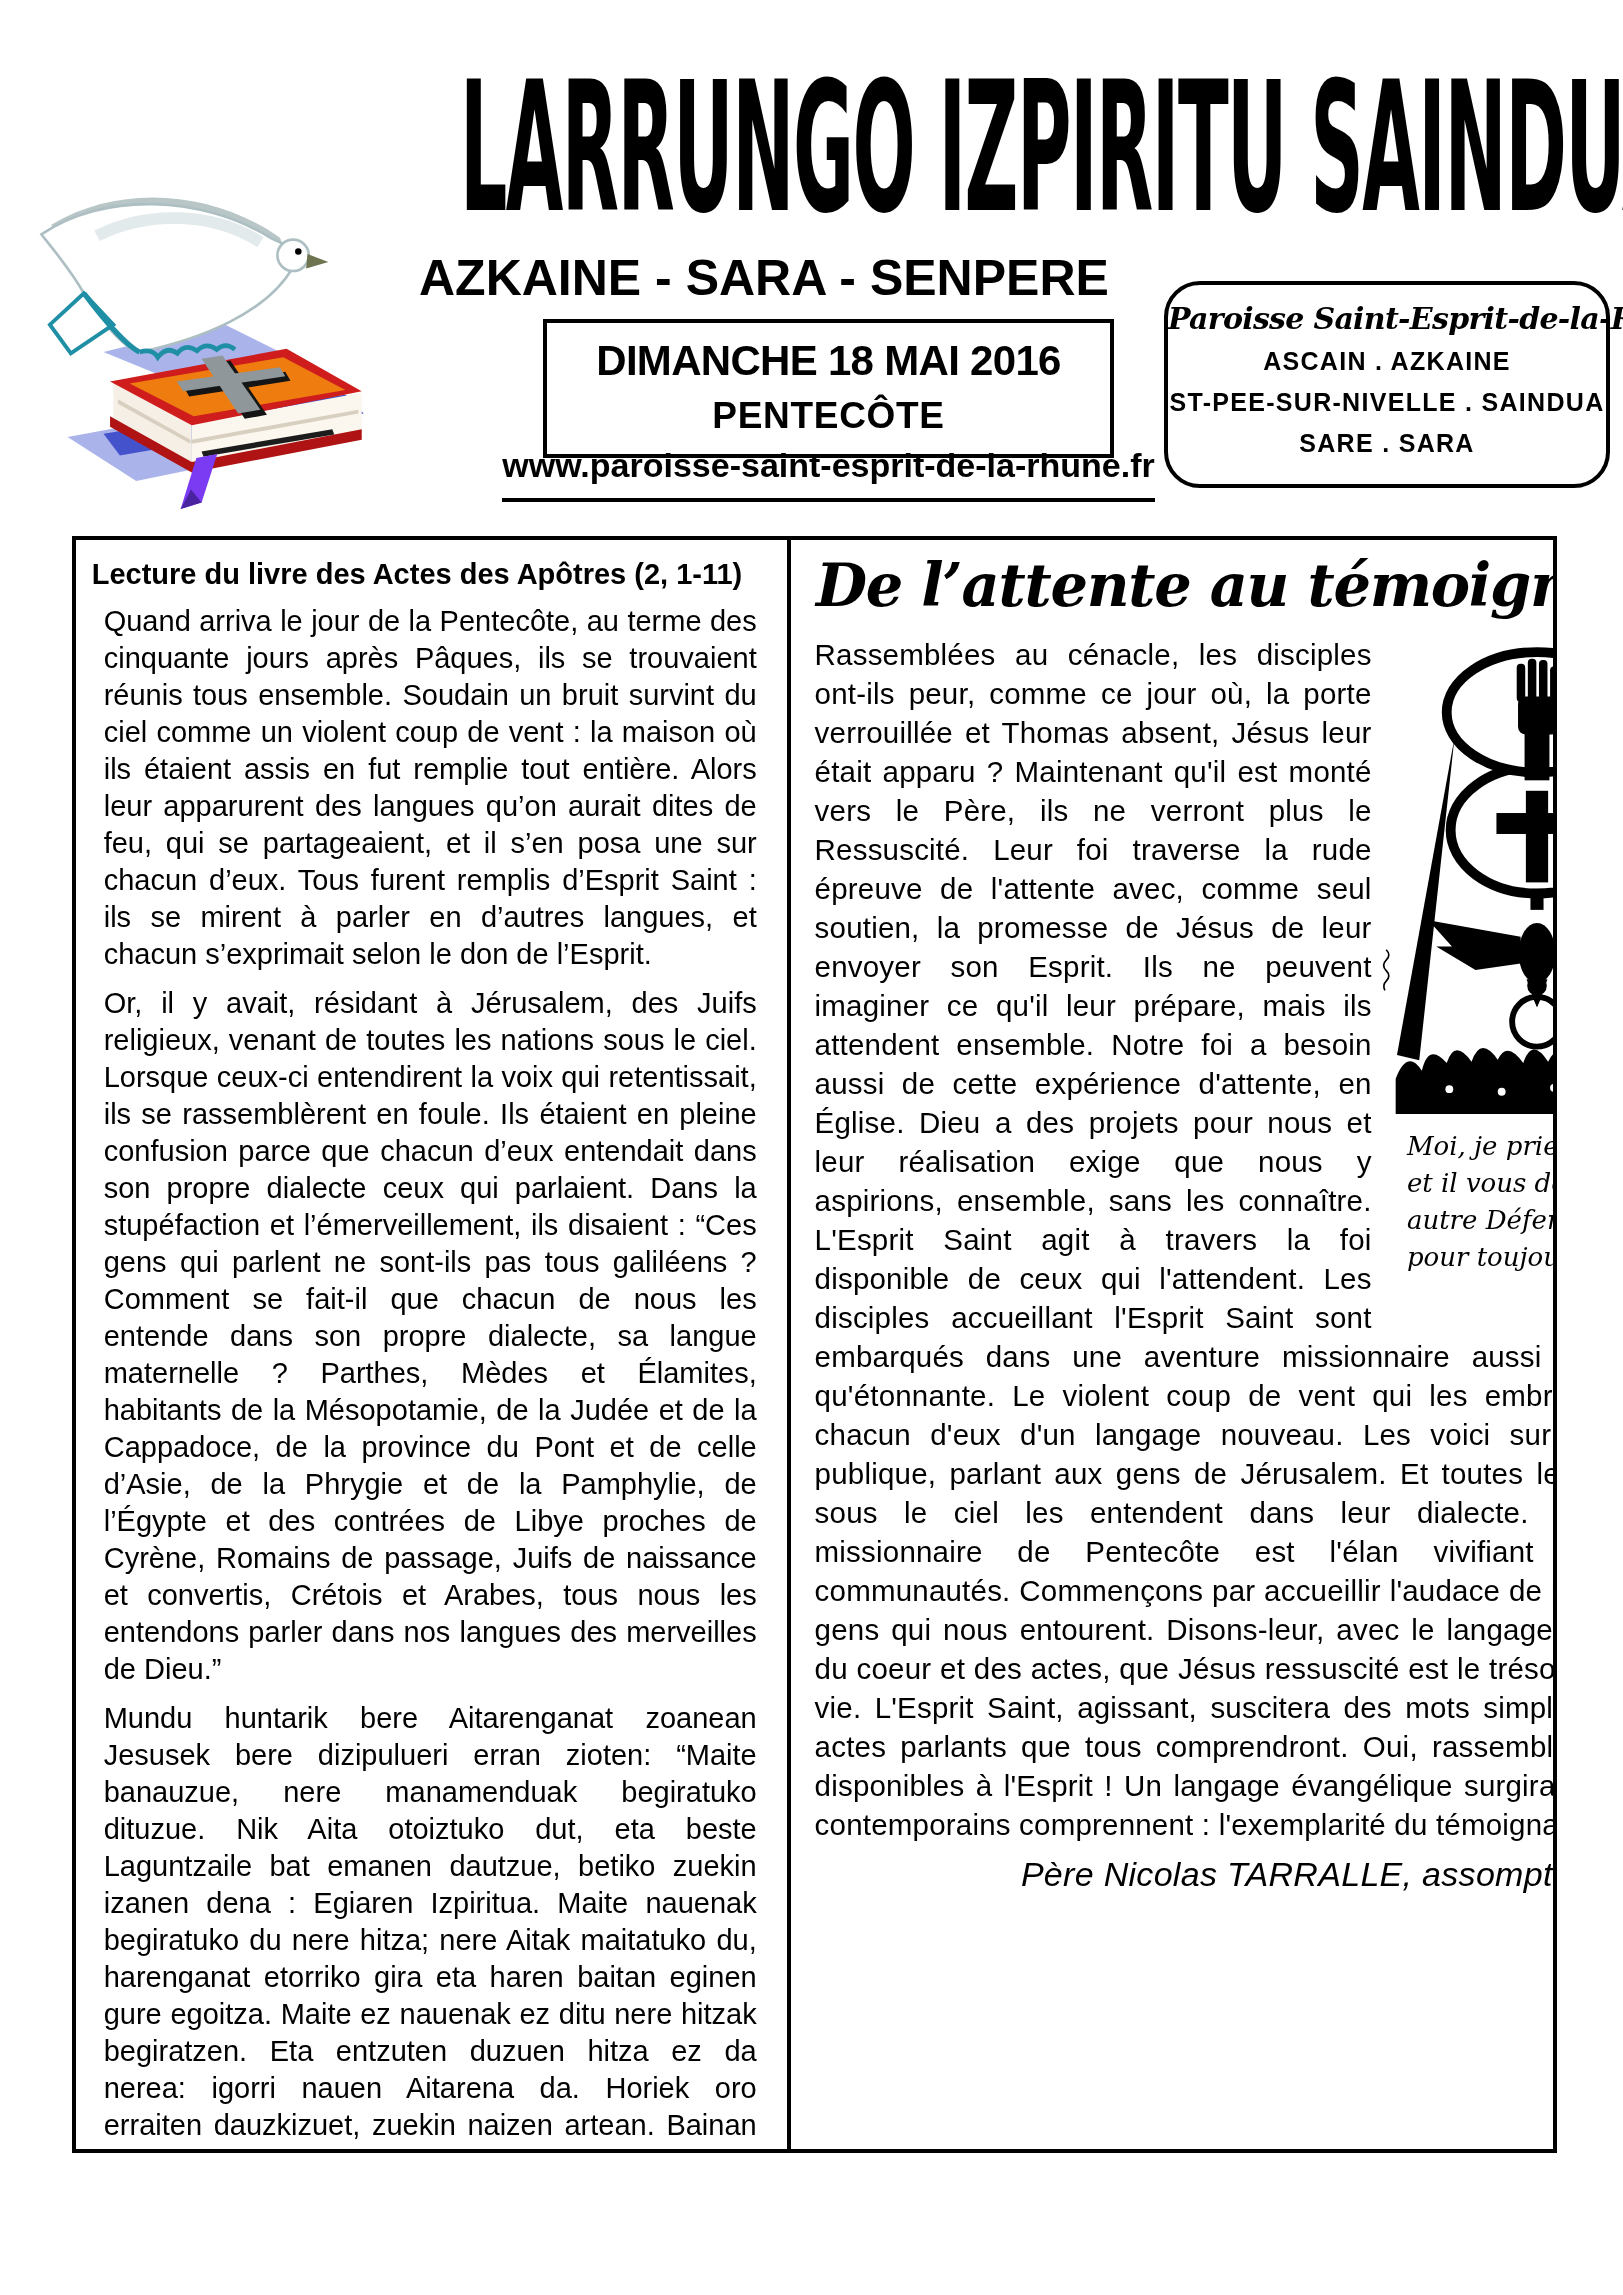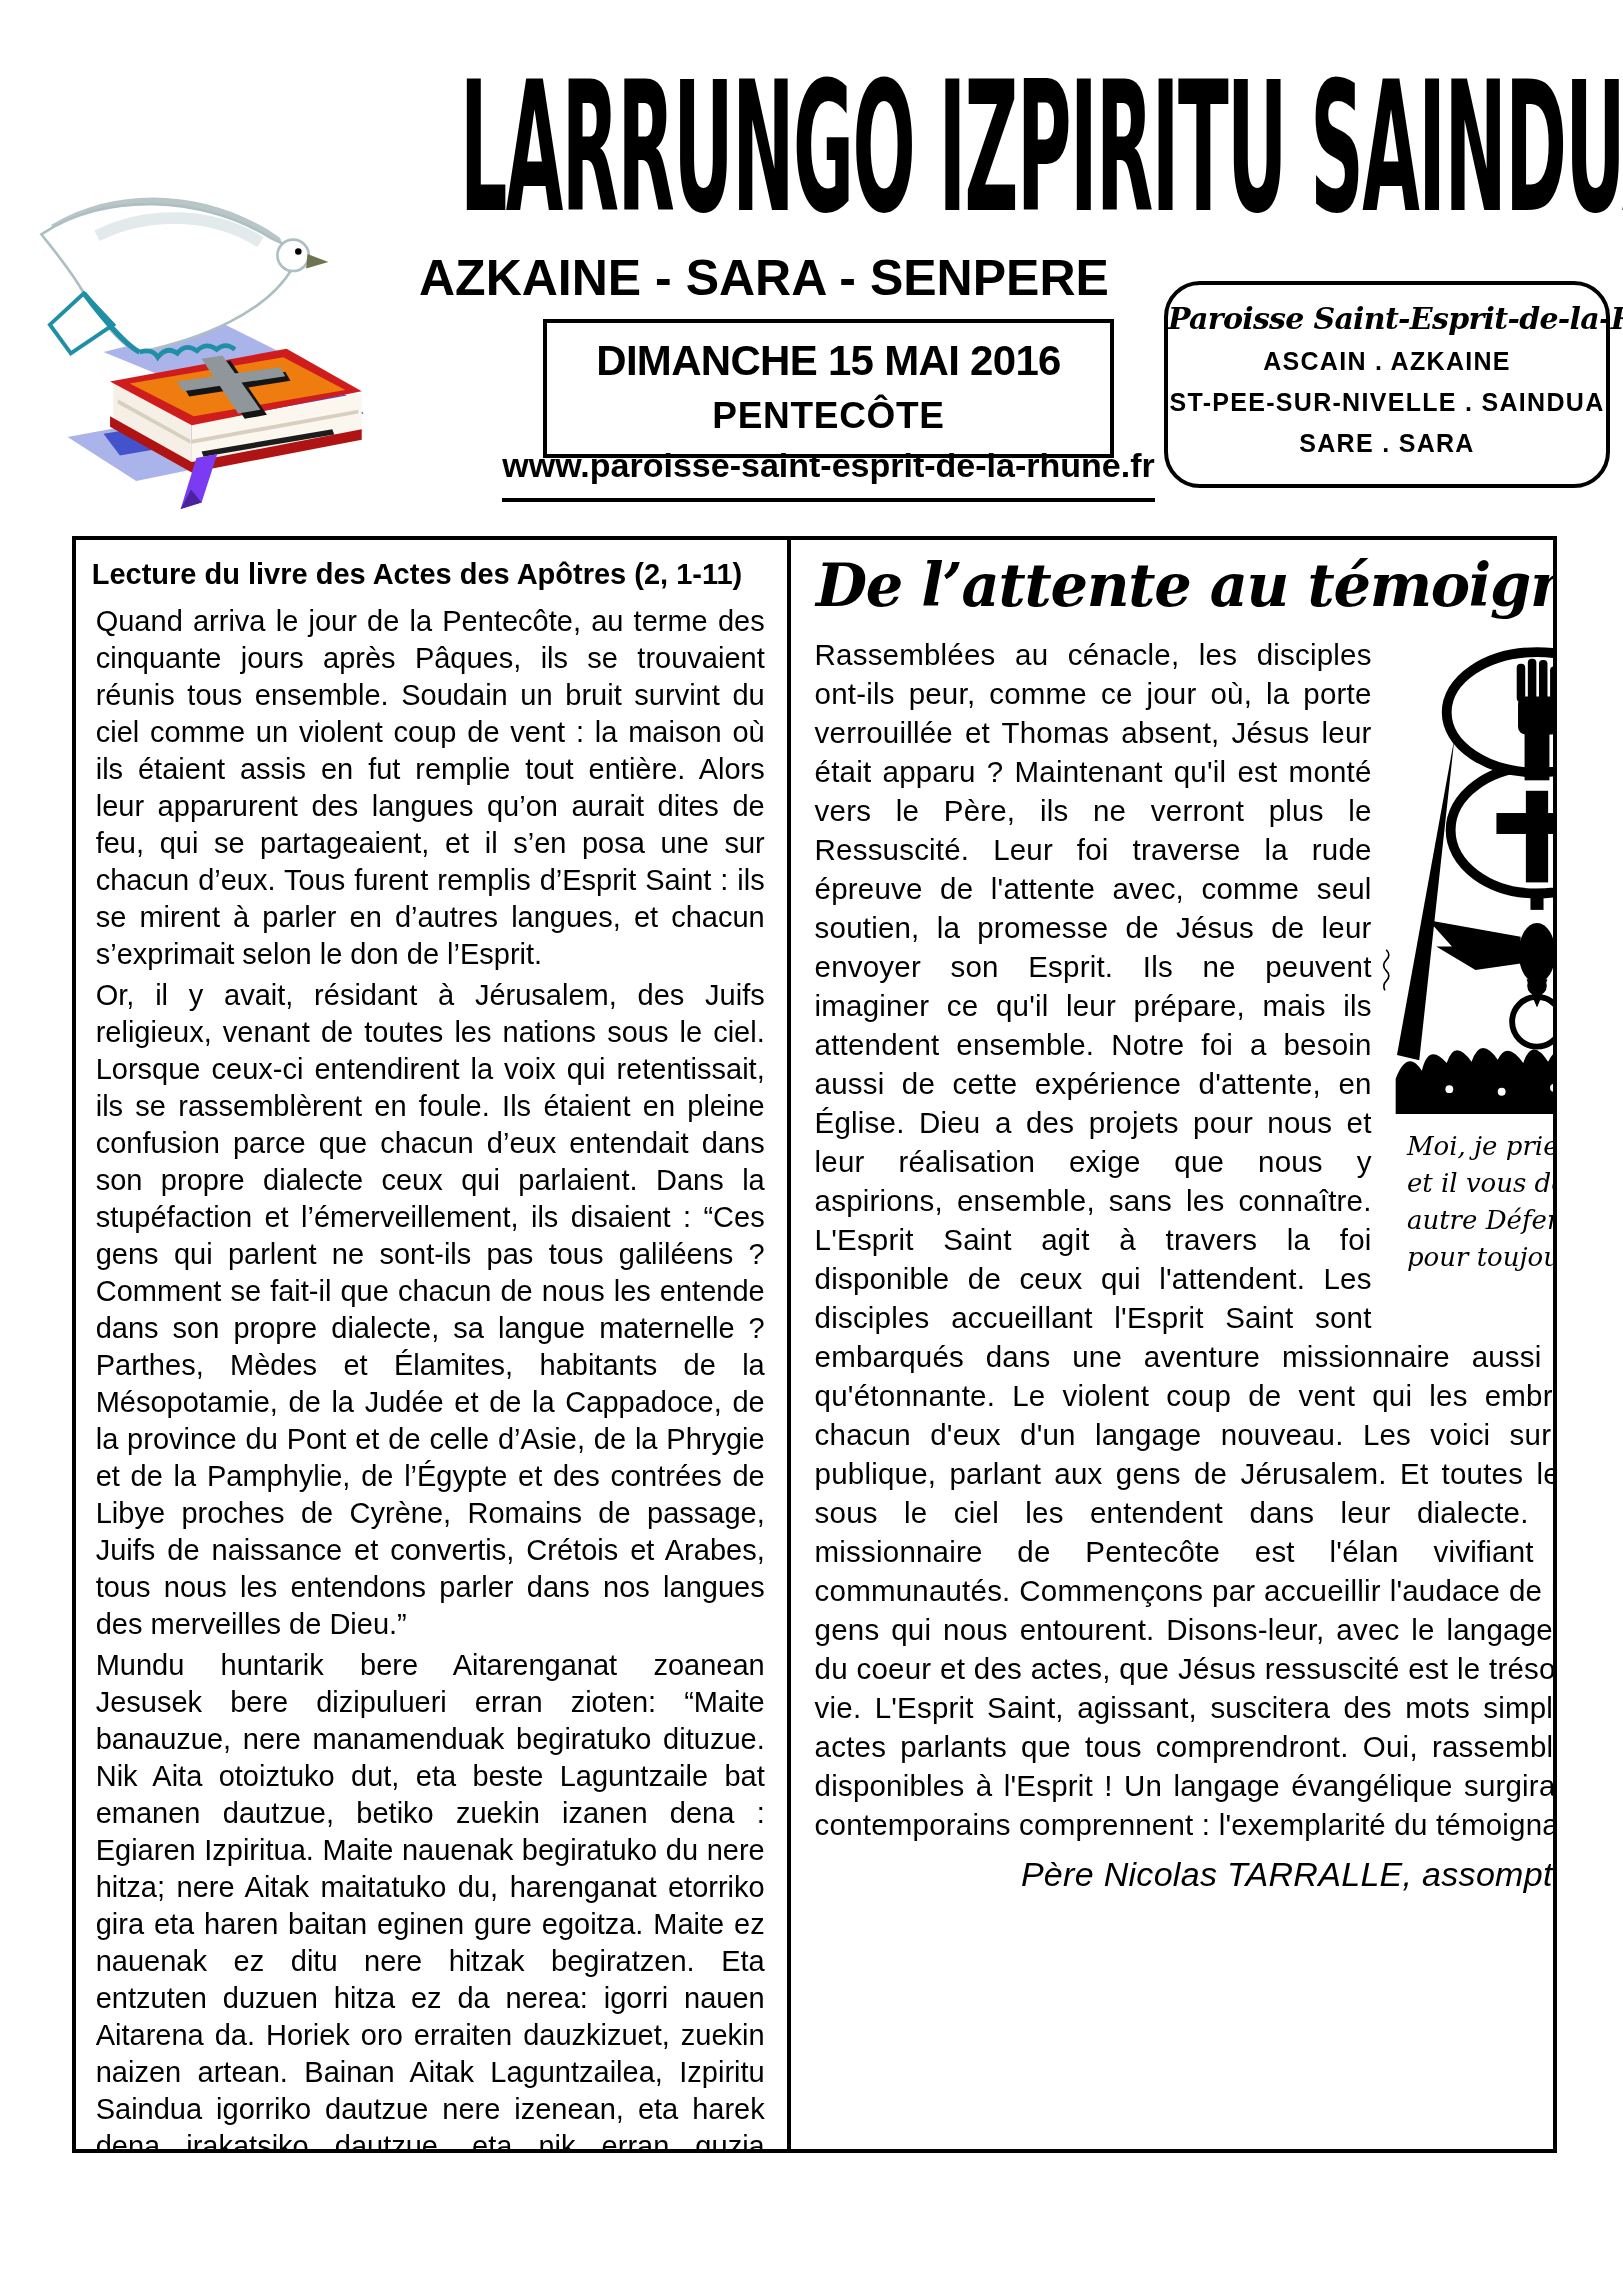--- a/index.html
+++ b/index.html
@@ -29,21 +29,21 @@
   .dove-book{position:absolute;left:5.2px;top:156px;width:367px;height:353px;}
 
   
   .columns{position:absolute;left:72px;top:536px;width:1485px;height:1617px;
     border:4.6px solid #000;box-sizing:border-box;display:flex;overflow:hidden;}
   .col-left{width:715px;flex:0 0 auto;border-right:4.6px solid #000;box-sizing:border-box;
     padding:15.7px 18.3px 0 15.7px;}
   .col-right{flex:1 1 auto;box-sizing:border-box;padding:10.5px 18.3px 0 23.6px;}
 
   .lc-heading{font-size:29px;font-weight:bold;margin:2.6px 0 11.8px 0;white-space:nowrap;}
-  .lc-body{font-size:29px;line-height:37px;text-align:justify;margin:4px;}
+  .lc-body{font-size:29px;line-height:37px;text-align:justify;margin:12px;}
   .lc-heading-eu{font-size:26px;font-weight:bold;margin:30px 0 9.2px 0;white-space:nowrap;}
 
   .rc-title{font-family:"DejaVu Serif", serif;font-style:italic;font-weight:bold;
     font-size:59px;margin:0 0 15.7px 1.3px;letter-spacing:-1.3px;white-space:nowrap;}
   .rc-bodywrap{font-size:29.5px;line-height:39px;text-align:justify;letter-spacing:0.2px;}
   .img-float{float:right;width:296px;height:662px;margin:3.9px 0 6.5px 17px;position:relative;}
   .img-float svg.scene{display:block;width:296px;height:475px;}
   .caption{margin-top:14.4px;padding-left:18.3px;font-family:"DejaVu Serif", serif;
     font-style:italic;font-size:26px;line-height:37px;letter-spacing:0px;white-space:nowrap;}
   .signature{font-size:34px;font-style:italic;text-align:right;margin-top:10.5px;
@@ -83,21 +83,21 @@
     <path d="M120,210 C150,250 185,290 205,300" stroke="#1f8fa6" stroke-width="8" fill="none"></path>
     <path d="M205,300 q20,-6 28,8 q14,-18 30,-6 q12,-16 30,-4 q14,-14 30,-2 q14,-12 28,0" stroke="#1f8fa6" stroke-width="7" fill="none"></path>
     <circle cx="440" cy="152" r="24" fill="#ffffff" stroke="#adbfc2" stroke-width="4"></circle>
     <circle cx="448" cy="146" r="5" fill="#000000"></circle>
     <polygon points="462,150 494,162 460,172" fill="#6f7450"></polygon>
   </svg>
 
   <div class="subtitle">AZKAINE - SARA - SENPERE</div>
 
   <div class="date-box">
-    <div class="date-line1">DIMANCHE 15 MAI 2016</div>
+    <div class="date-line1">DIMANCHE 18 MAI 2016</div>
     <div class="date-line2">PENTECÔTE</div>
   </div>
 
   <div class="parish-box">
     <div class="parish-title">Paroisse Saint-Esprit-de-la-Rhune</div>
     <div class="parish-line">ASCAIN . AZKAINE</div>
     <div class="parish-line">ST-PEE-SUR-NIVELLE . SAINDUA</div>
     <div class="parish-line">SARE . SARA</div>
   </div>
 

